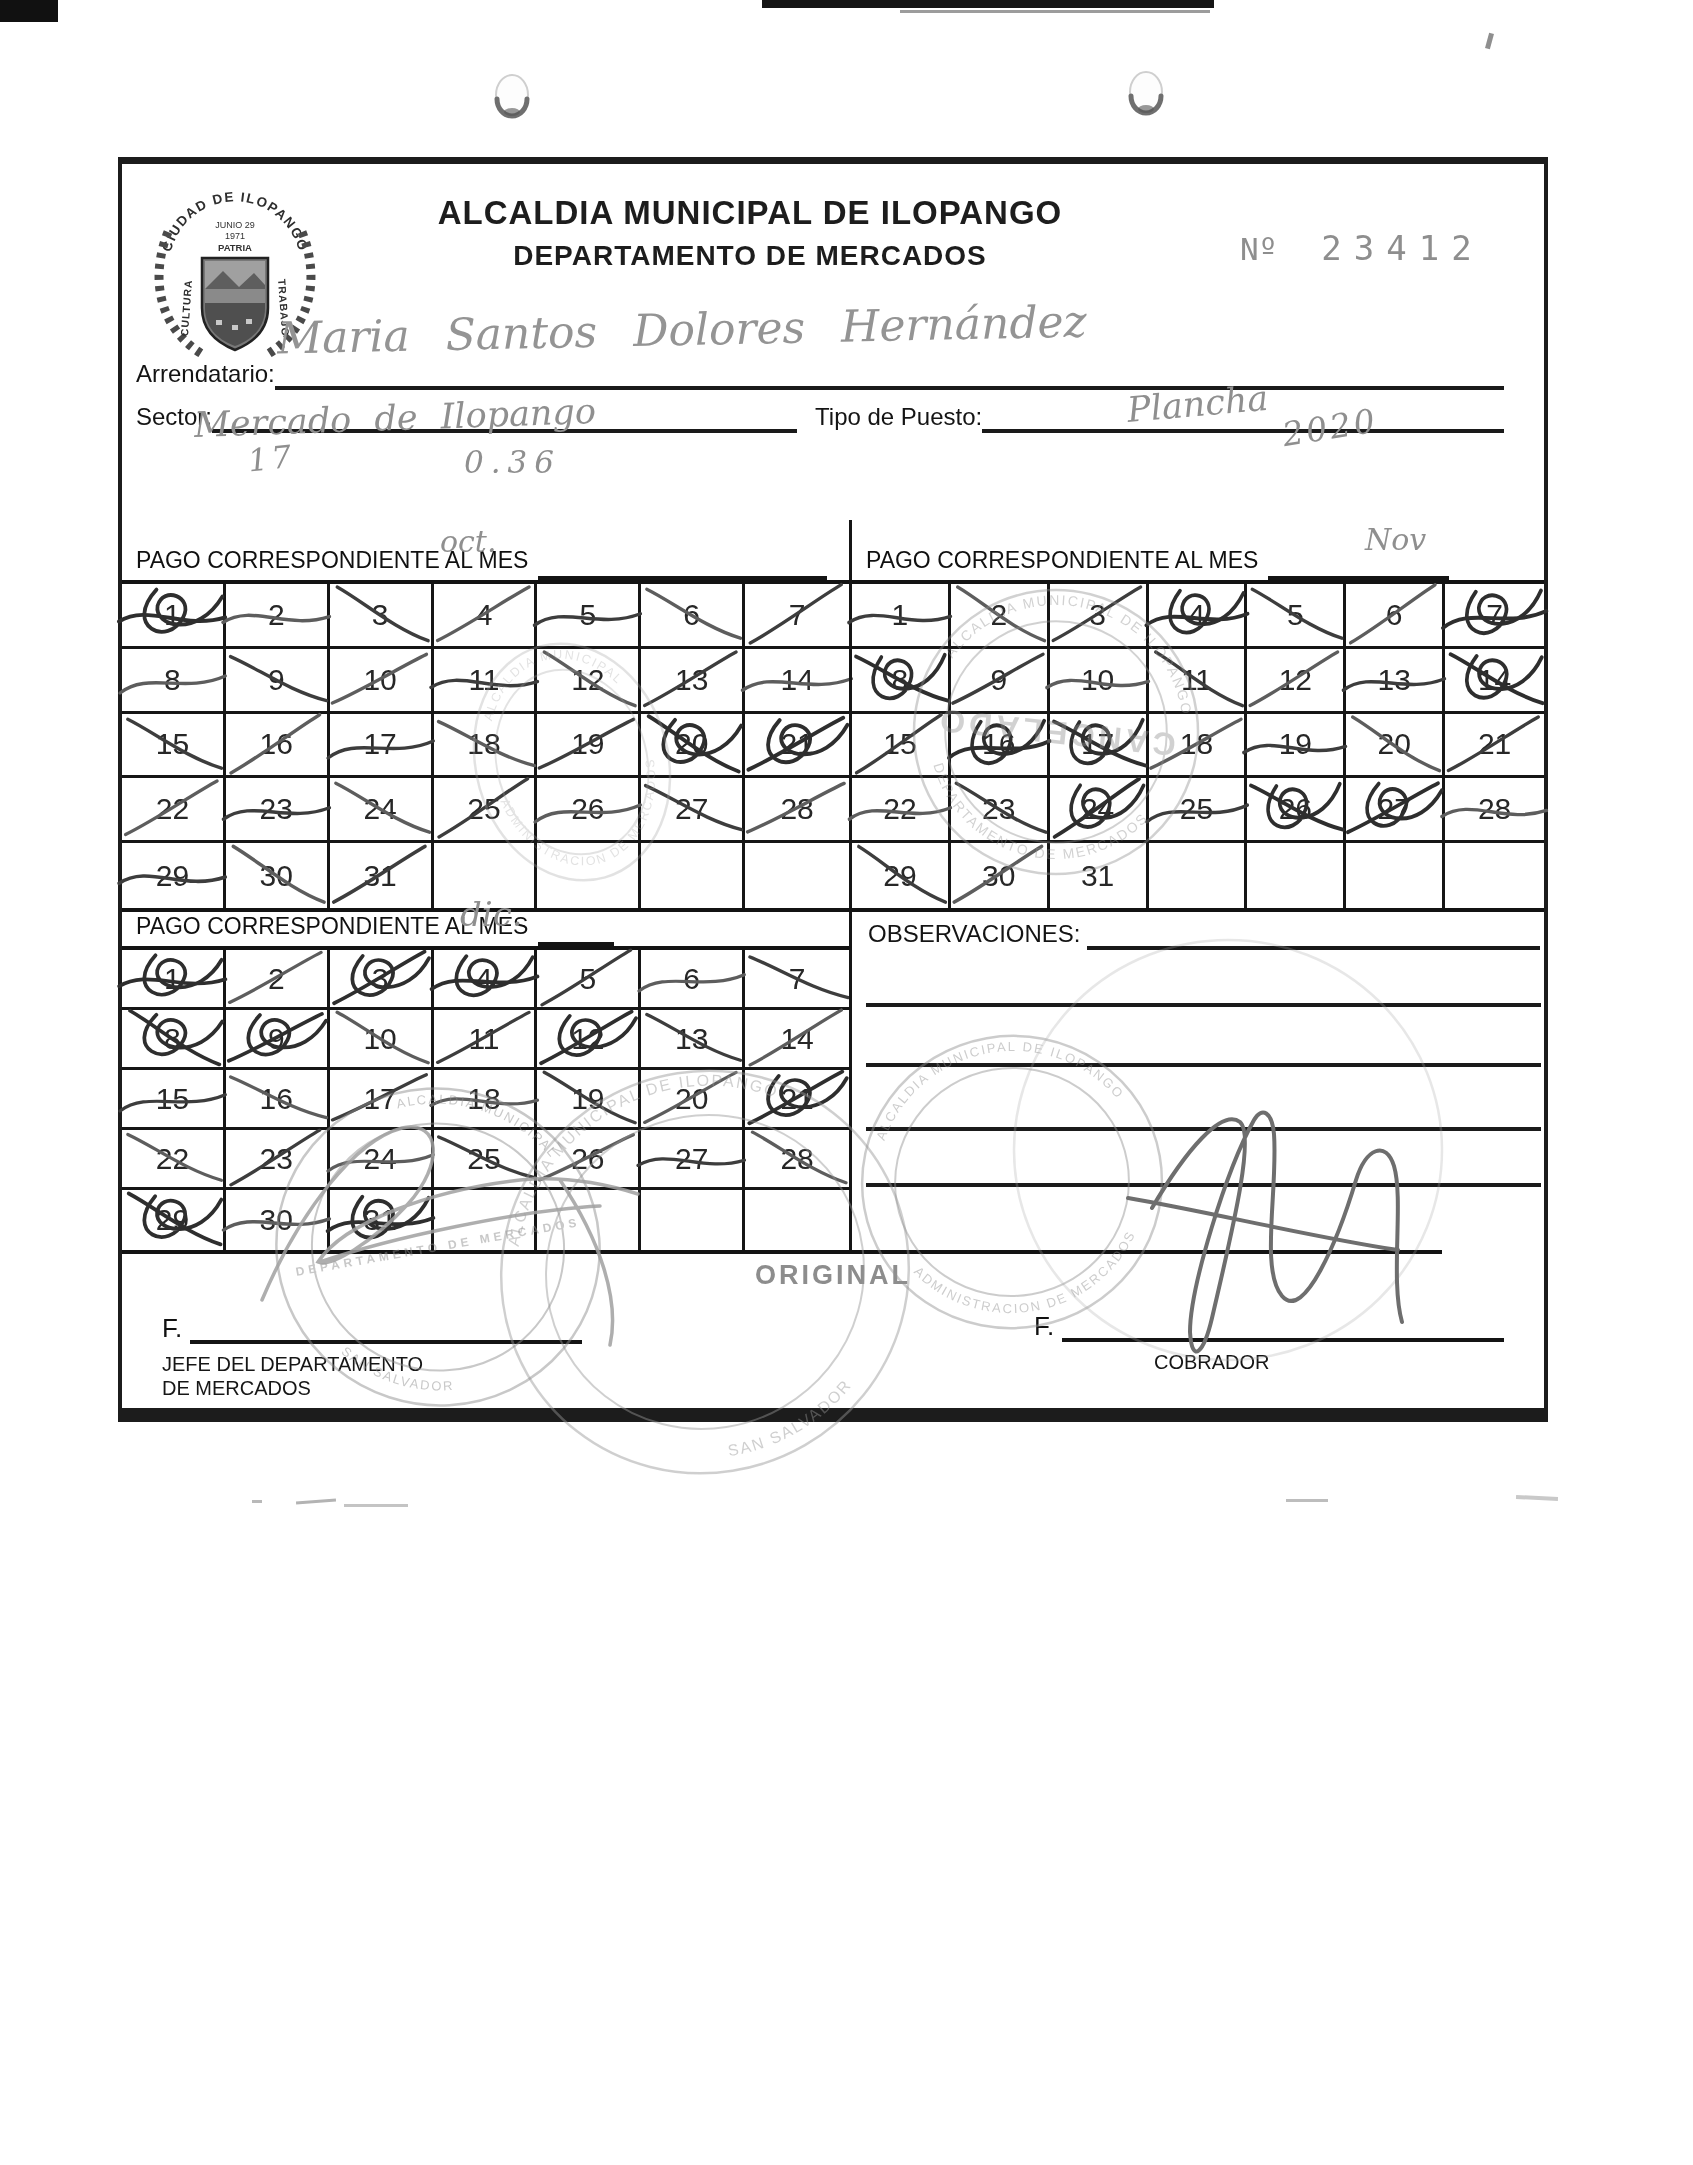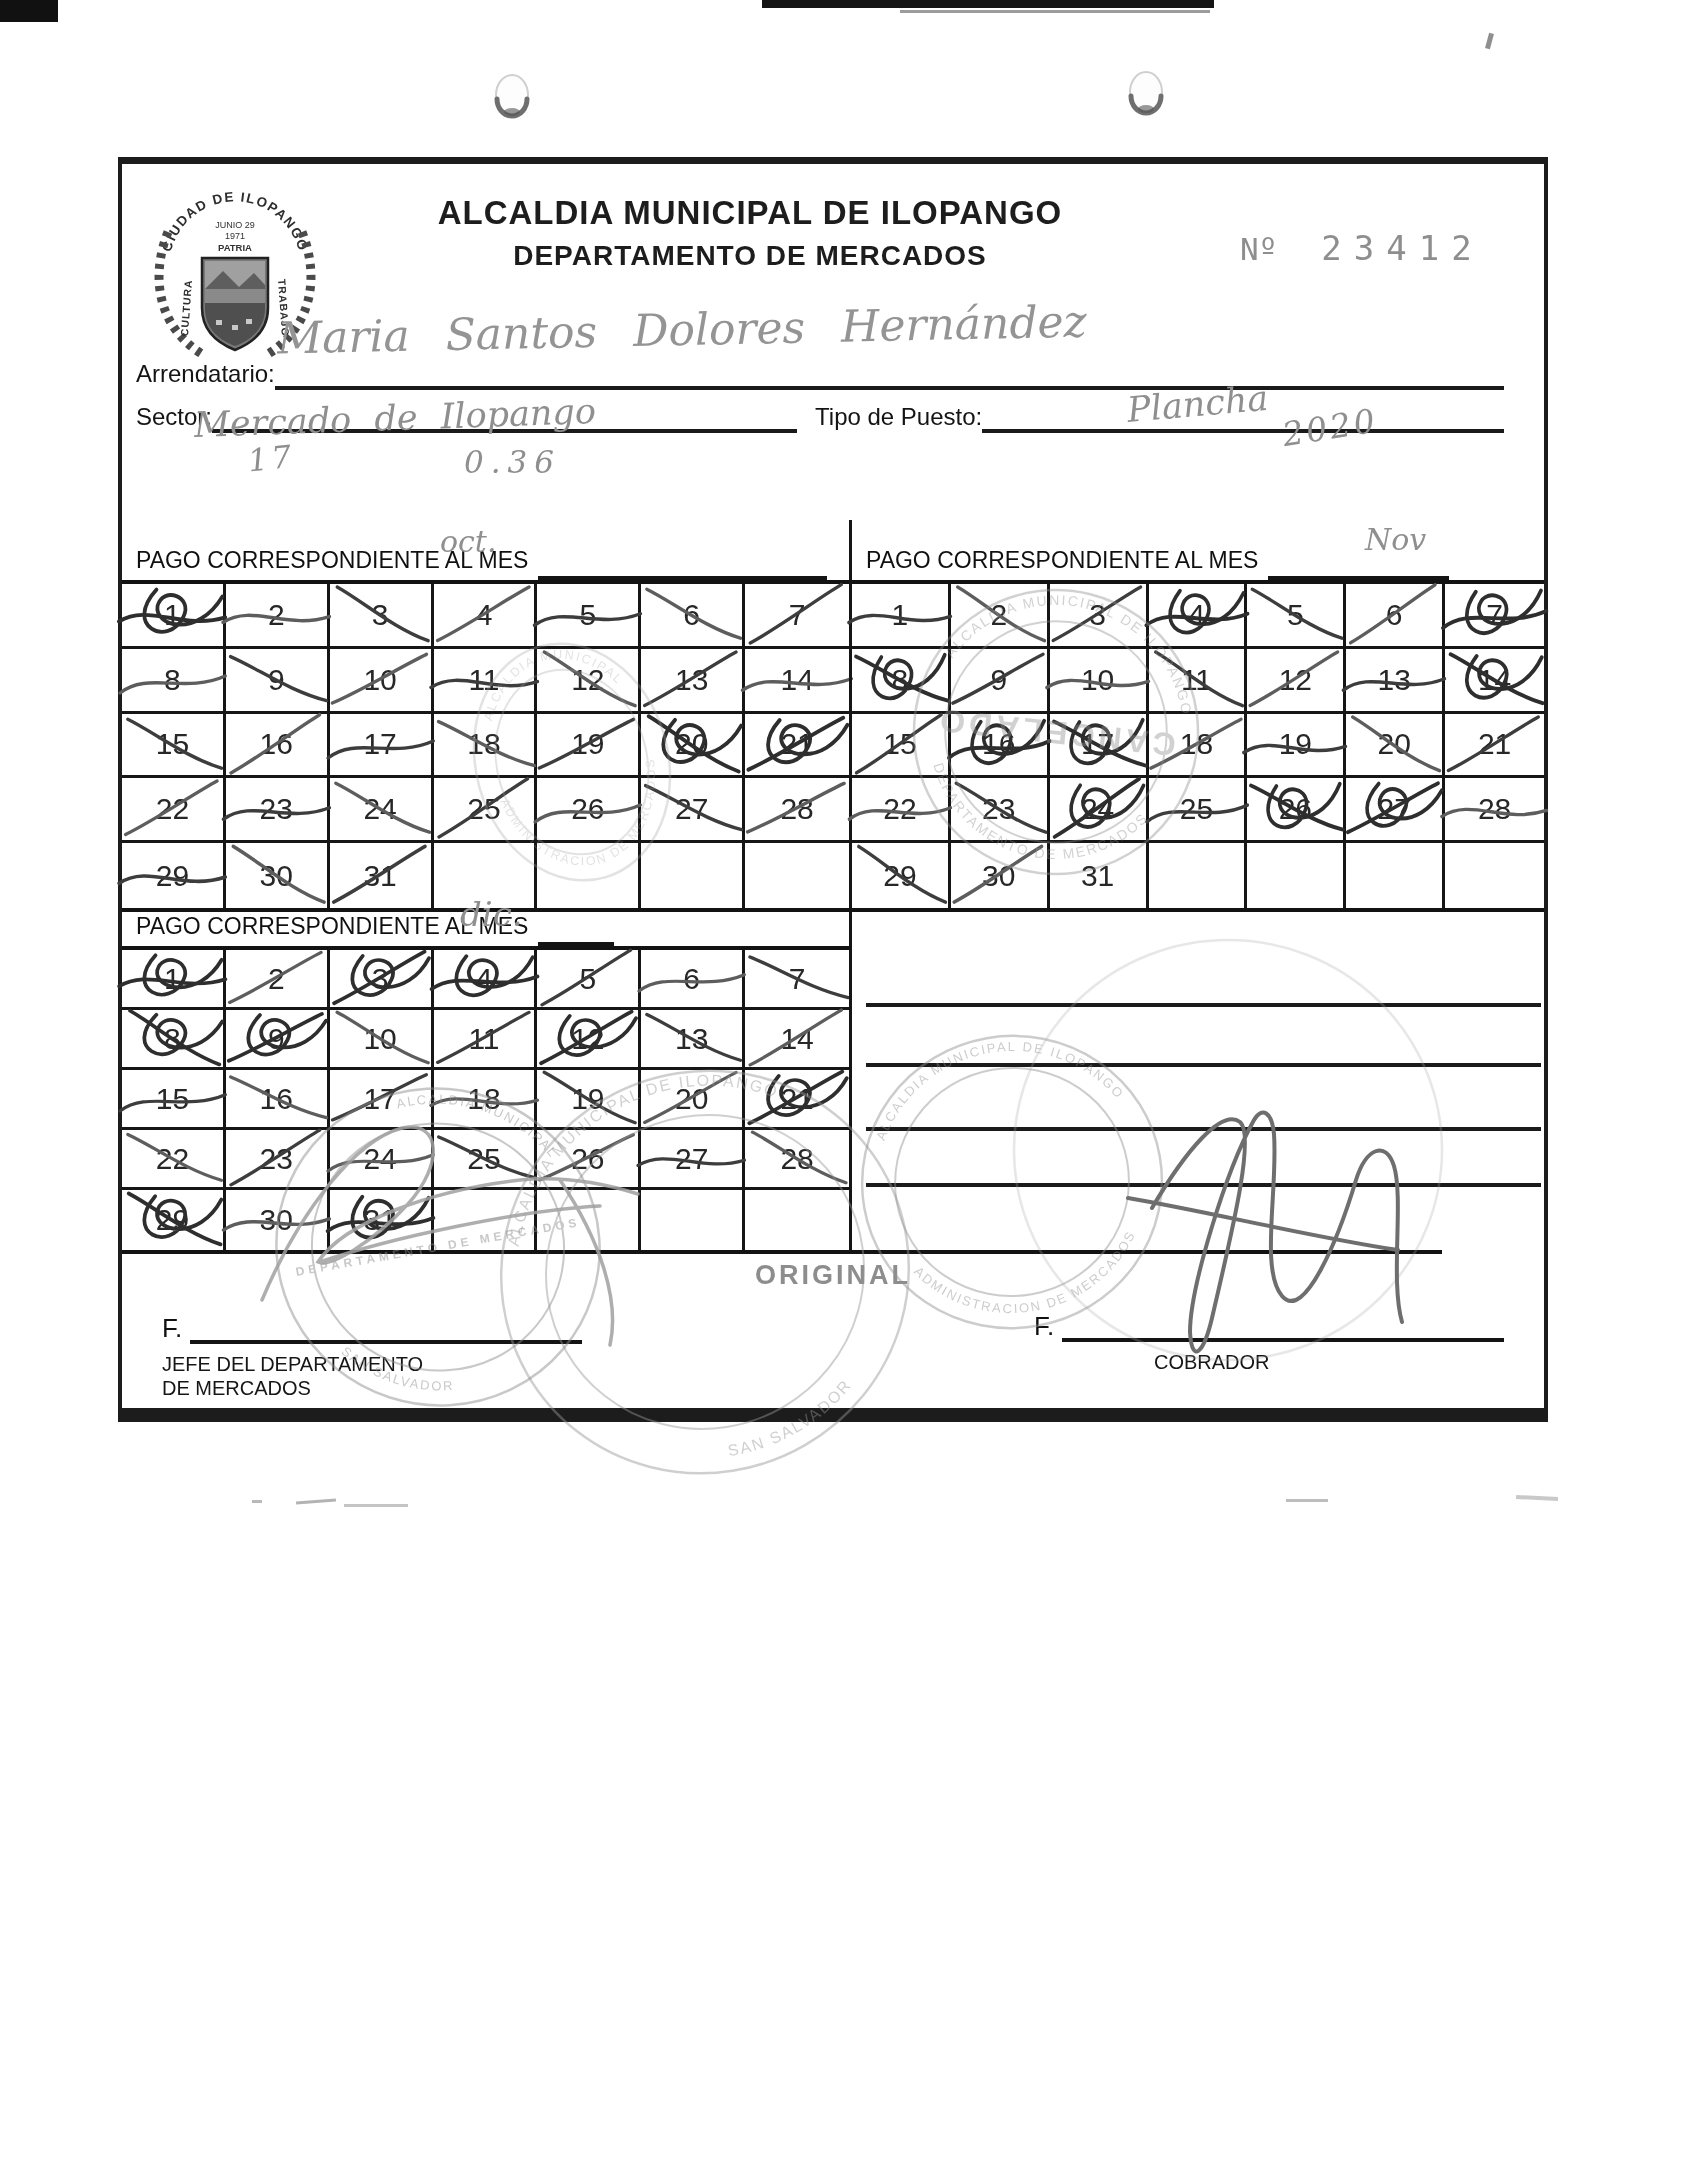--- a/index.html
+++ b/index.html
@@ -752,20 +752,24 @@
                 <path d="M4,42 C30,24 62,46 100,32" fill="none" stroke="#2e2e2e" stroke-width="3.4" stroke-linecap="round"></path>
               </svg>
             </div>
             <div class="cell"></div>
             <div class="cell"></div>
             <div class="cell"></div>
             <div class="cell"></div>
           </div>
       </div>
       <div class="obs" id="obs-panel">
+        <div class="obs-head">
+          <span class="lbl">OBSERVACIONES:</span>
+          <span class="ln"></span>
+        </div>
       <div class="obs-line" style="top: 91px;"></div>
           <div class="obs-line" style="top: 151px;"></div>
           <div class="obs-line" style="top: 215px;"></div>
           <div class="obs-line" style="top: 271px;"></div>
         </div>
     </div>
 
     <div class="footer">
       <div class="original">ORIGINAL</div>
       <div class="sig sig-left">

